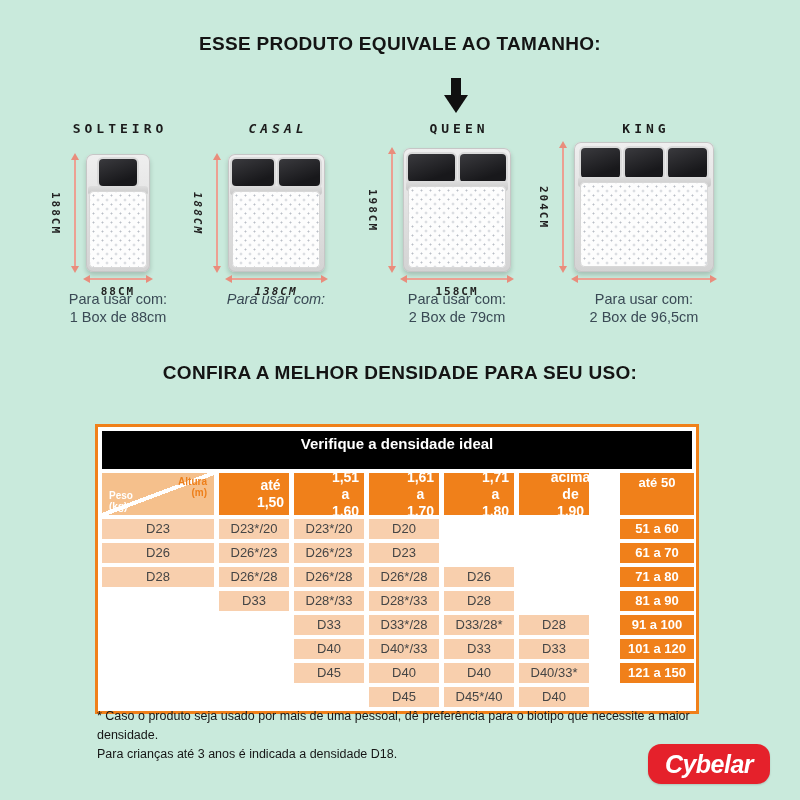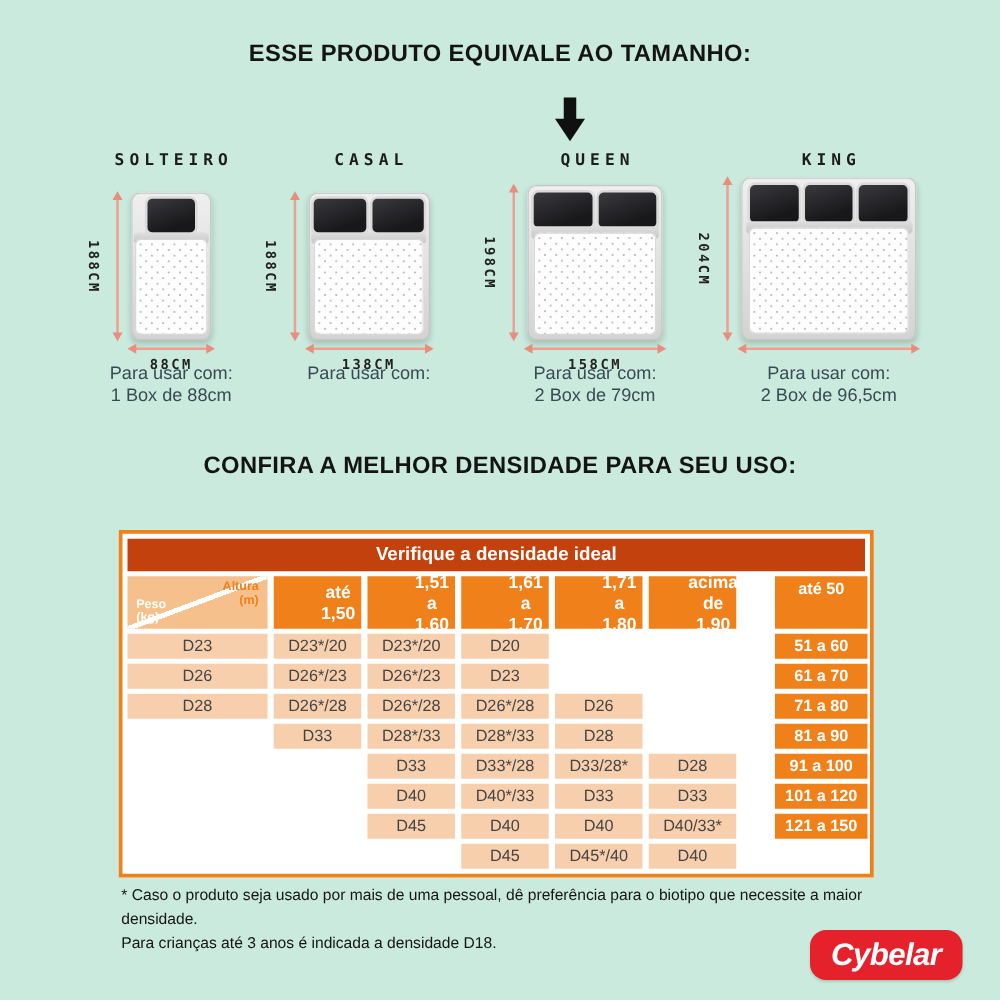--- a/index.html
+++ b/index.html
@@ -17,21 +17,21 @@
   #heading-density{top:362px;}
 
   
   .down-arrow{position:absolute;left:444px;top:78px;width:24px;height:36px;}
   .down-arrow .stem{position:absolute;left:7px;top:0;width:10px;height:18px;background:#101010;}
   .down-arrow .head{position:absolute;left:0;top:17px;width:0;height:0;
     border-left:12px solid transparent;border-right:12px solid transparent;border-top:18px solid #101010;}
 
   
   .beds-section{position:absolute;left:0;top:120px;width:800px;height:210px;}
-  .bed-fig{position:absolute;top:0;text-align:center;margin-left:19px;}
+  .bed-fig{position:absolute;top:0;text-align:center;}
   .bed-name{
     height:18px;line-height:18px;font-family:"DejaVu Sans Mono",monospace;
     font-size:13px;font-weight:bold;letter-spacing:4px;text-indent:4px;color:#1c1c1c;
   }
   .bed-area{height:134px;display:flex;align-items:flex-end;justify-content:center;}
   .bed{
     position:relative;border-radius:7px;
     background:linear-gradient(180deg,#EFEFEF 0%,#D3D3D3 100%);
     box-shadow:0 3px 5px rgba(0,0,0,.18), inset 0 0 0 1px #c6c6c6;
   }
@@ -64,21 +64,21 @@
   .hdim::after{right:-2px;border-right:none;border-left:7px solid #E98D7C;}
   .hlabel{position:absolute;bottom:-26px;left:-30px;right:-30px;text-align:center;
     font-family:"DejaVu Sans Mono",monospace;font-size:11px;font-weight:bold;
     letter-spacing:2px;color:#222;}
   .usage1{margin-top:18px;font-size:14.5px;font-weight:500;color:#3A4A55;line-height:18px;}
   .usage2{font-size:14.5px;font-weight:500;color:#3A4A55;line-height:18px;}
 
   
   .dtable{position:absolute;left:95px;top:424px;width:604px;box-sizing:border-box;
     background:#fff;border:3px solid #F0801A;padding:4px;}
-  .dt-title{height:26px;line-height:26px;background:#c2410c;color:#fff;
+  .dt-title{height:38px;line-height:26px;background:#000000;color:#fff;
     text-align:center;font-weight:bold;font-size:15px;margin-bottom:4px;}
   .dt-grid{display:grid;grid-template-columns:112px 70px 70px 70px 70px 70px 100px;
     grid-template-rows:42px repeat(8,20px);column-gap:5px;row-gap:4px;}
   .corner{position:relative;background-color:#F5C08C;
     background-image:linear-gradient(to bottom right,
       rgba(0,0,0,0) calc(50% - 2px), #fff calc(50% - 2px),
       #fff calc(50% + 2px), rgba(0,0,0,0) calc(50% + 2px));}
   .corner-top{position:absolute;top:3px;right:7px;text-align:right;
     font-size:10px;font-weight:bold;color:#EE7F1A;white-space:pre-line;line-height:11px;}
   .corner-bottom{position:absolute;bottom:3px;left:7px;text-align:left;
@@ -125,21 +125,21 @@
         <div class="fold"></div>
         <div class="mattress"></div>
         <div class="hdim"></div>
         <div class="hlabel">88CM</div>
       </div>
     </div>
     <div class="usage1">Para usar com:</div>
     <div class="usage2">1 Box de 88cm</div>
   </div>
 
-  <div class="bed-fig" style="left:201px;width:150px;">
+  <div class="bed-fig" style="left:201px;width:150px;font-style:italic;">
     <div class="bed-name">CASAL</div>
     <div class="bed-area">
       <div class="bed" style="width:97px;height:118px;">
         <div class="vwrap">
             <span class="vlabel">188CM</span>
           </div>
         <div class="vdim"></div>
         <div class="pillows">
             <div class="pillow"></div>
             <div class="pillow"></div>

